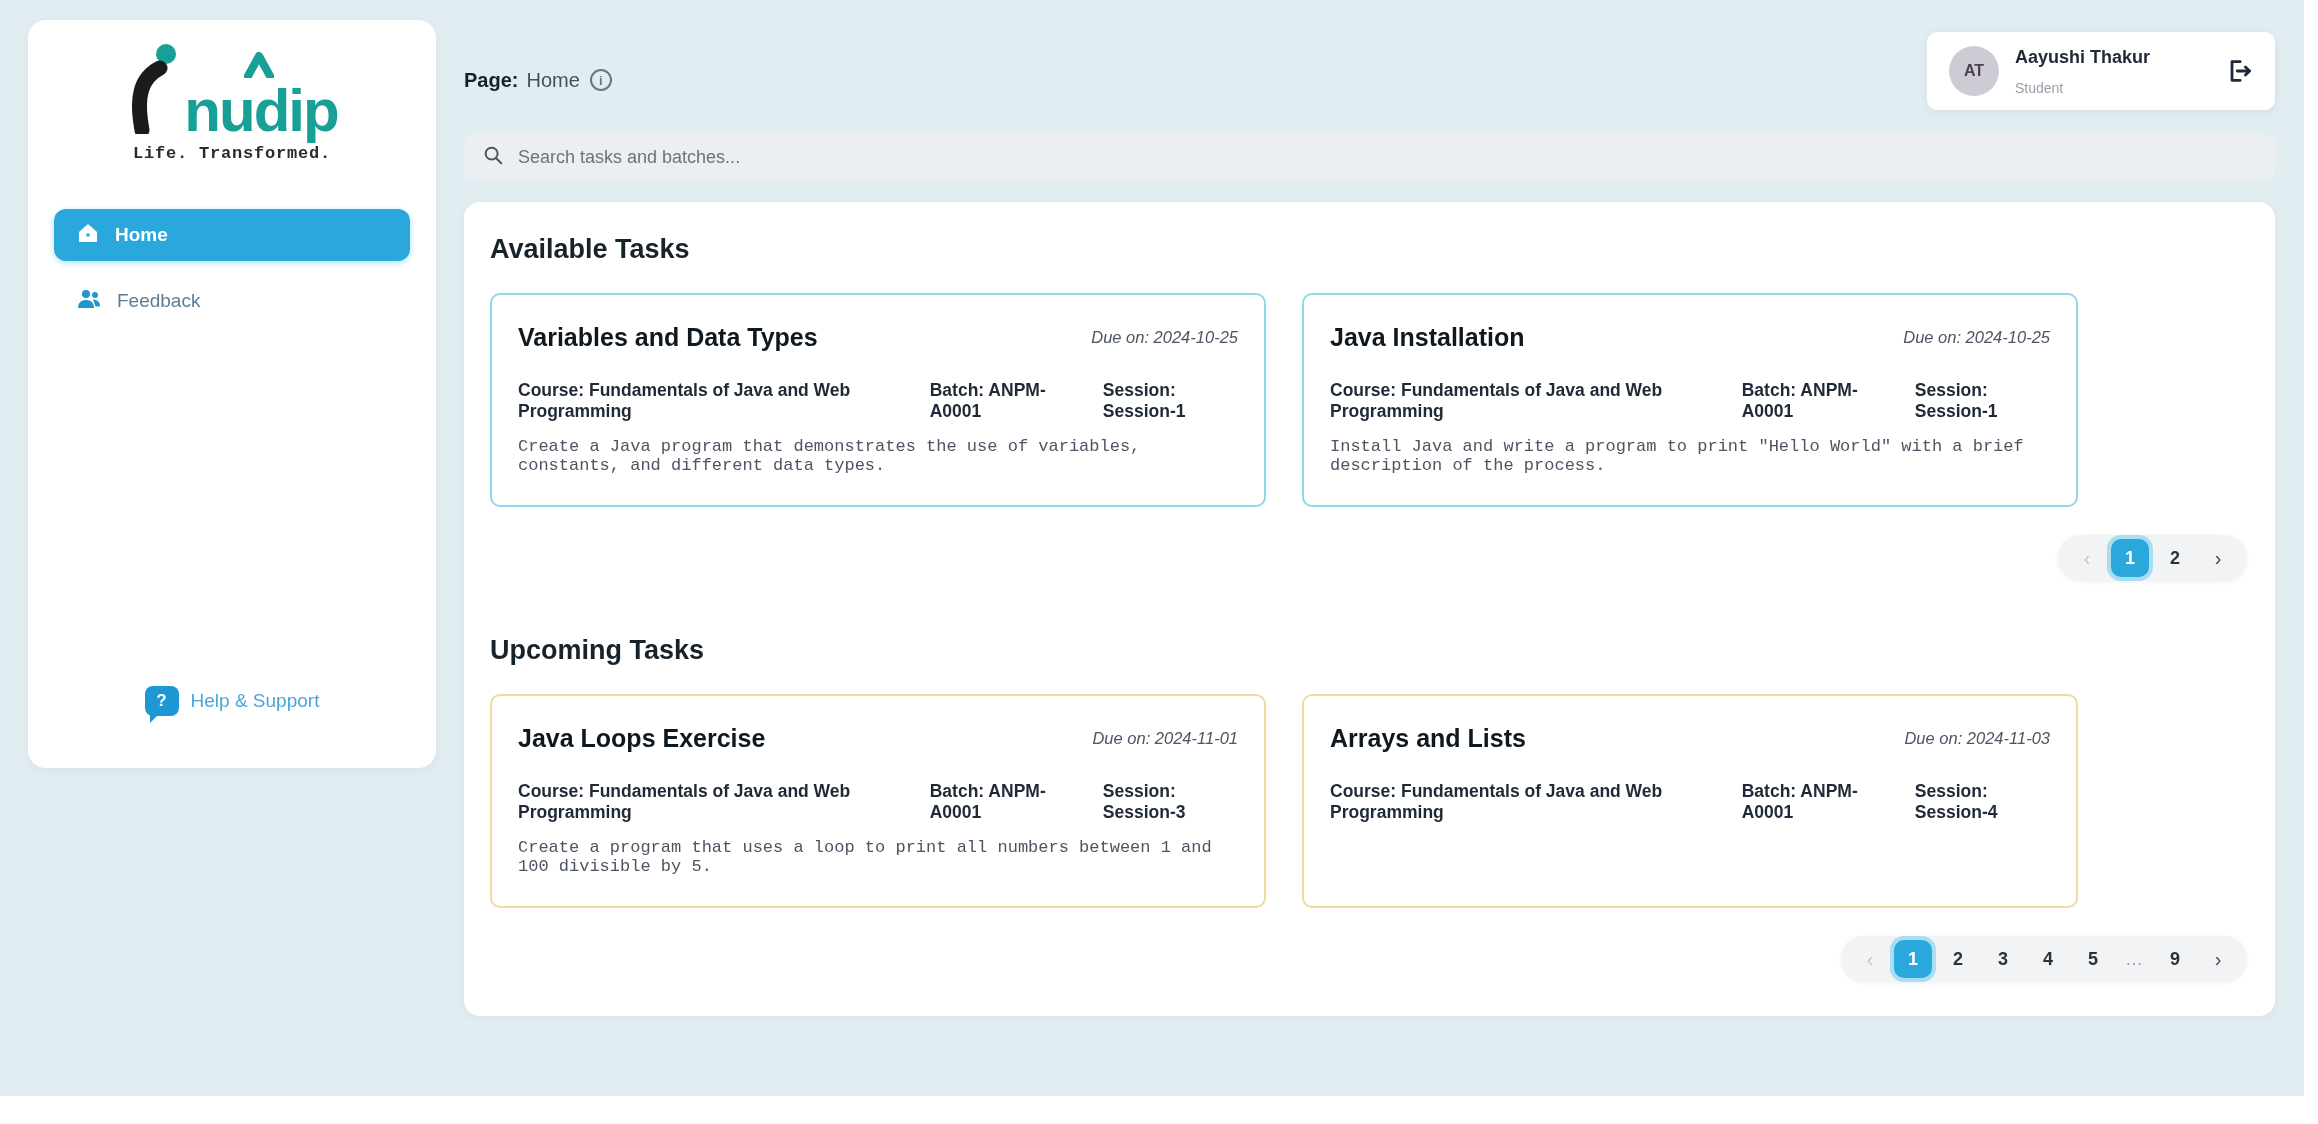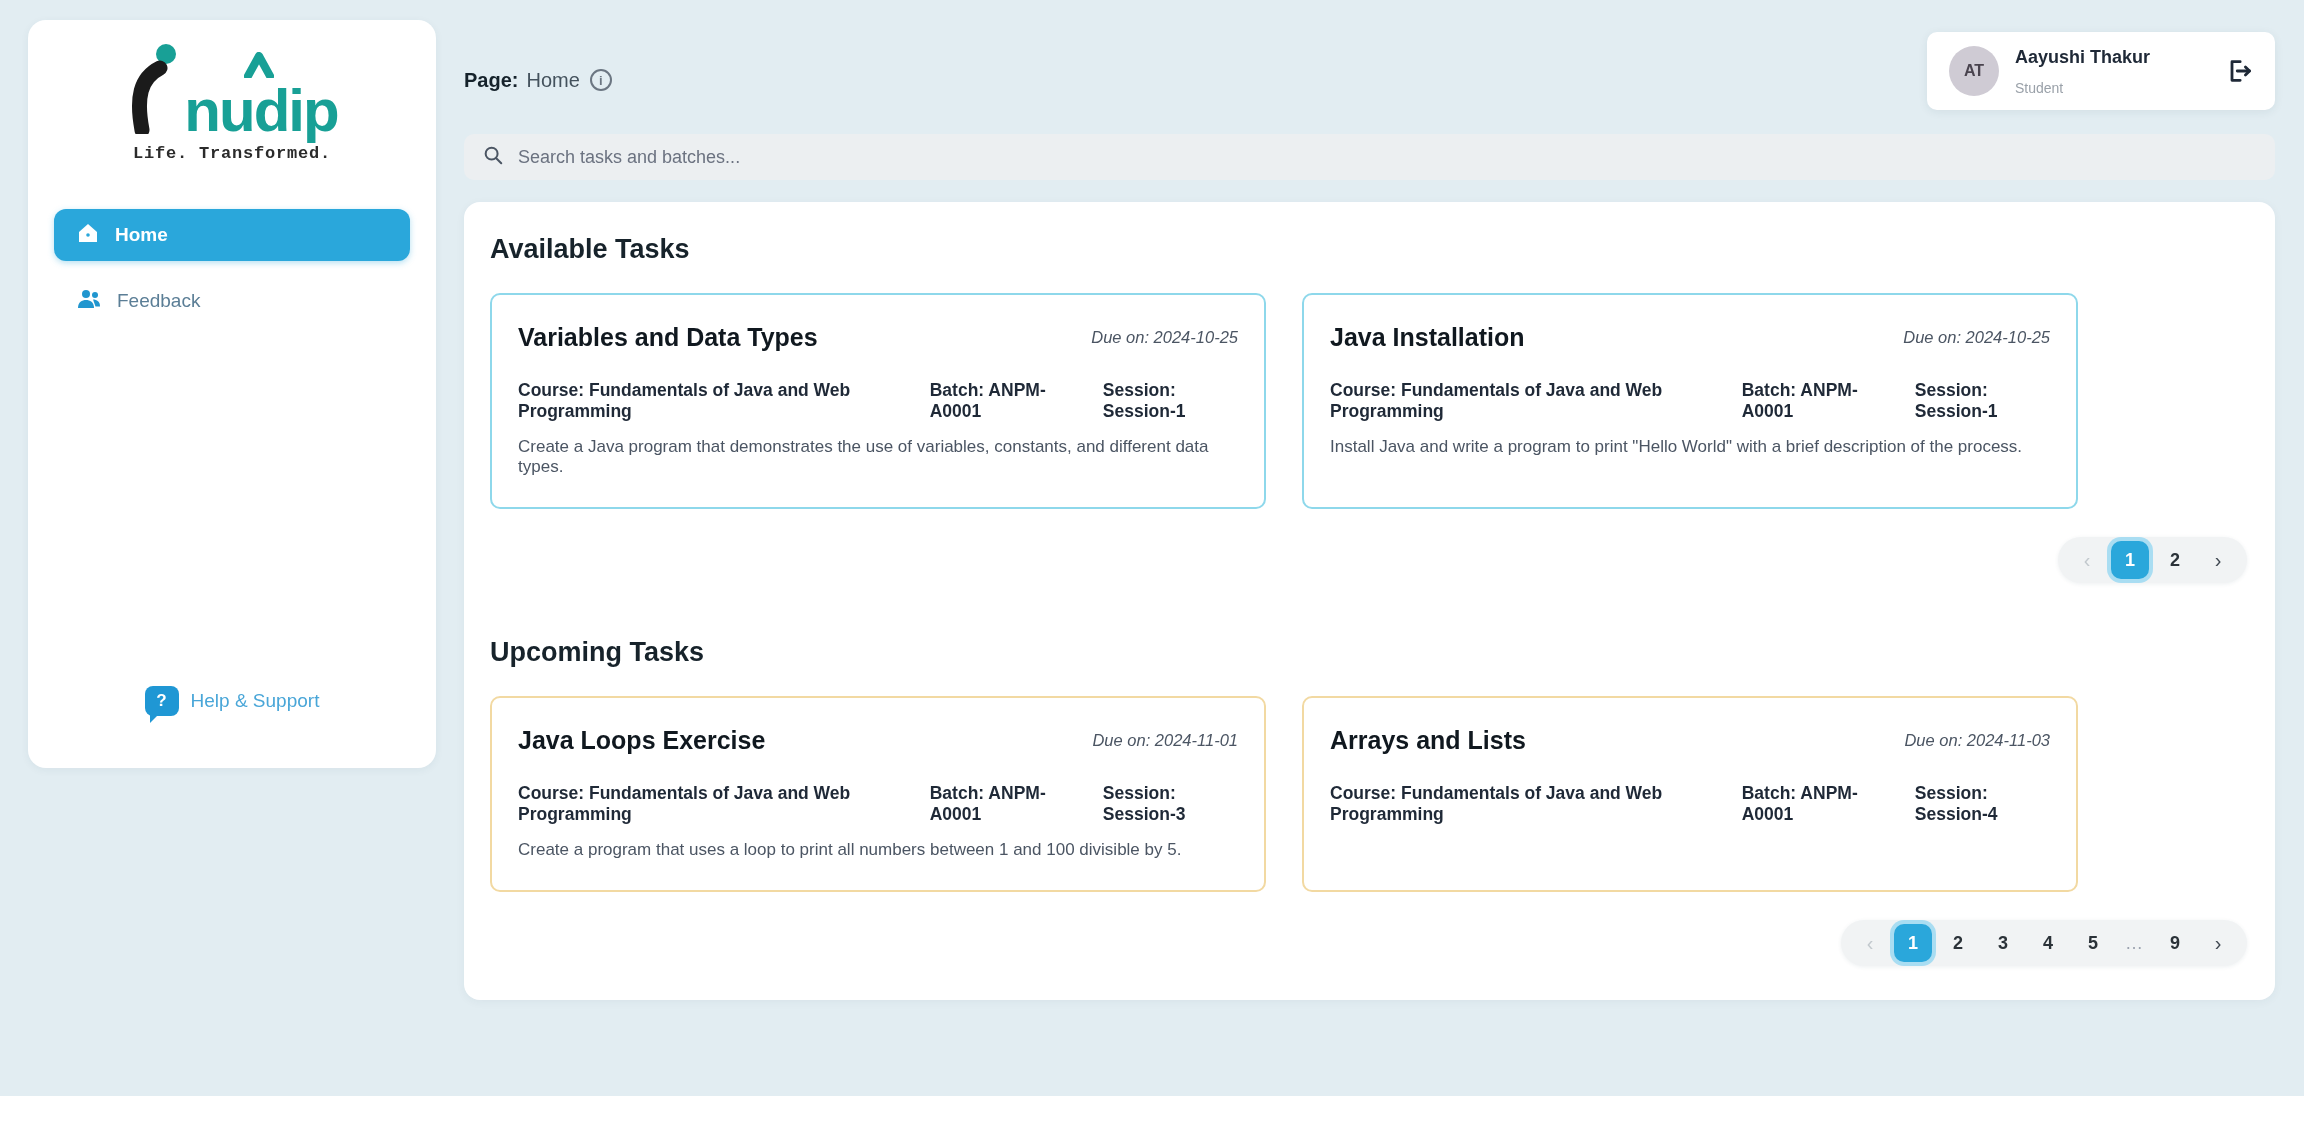--- a/index.html
+++ b/index.html
@@ -57,21 +57,21 @@
   .section + .section { margin-top:54px; }
   .section-title { font-size:27px; font-weight:bold; color:#17232b; margin-bottom:28px; }
 
   .cards-grid { display:flex; gap:36px; }
   .task-card { width:776px; background:#ffffff; border:2px solid var(--accent,#8ed8eb); border-radius:10px;
                padding:28px 26px 30px; cursor:pointer; }
   .card-head { display:flex; justify-content:space-between; align-items:flex-start; margin-bottom:28px; }
   .card-title { font-size:25px; font-weight:bold; color:#10181f; }
   .card-due { font-size:16.5px; font-style:italic; color:#4b5563; margin-top:5px; }
   .card-meta { display:flex; gap:32px; font-size:17.5px; font-weight:bold; color:#1f2937; margin-bottom:15px; }
-  .card-desc { font-size:17px; color:#4b5563; }
+  .card-desc { font-size:17px; color:#4b5563;font-family:Liberation Mono, monospace; }
 
   .pagination-row { display:flex; justify-content:flex-end; margin-top:28px; }
   .pg-pill { display:flex; align-items:center; gap:7px; background:#f1f3f4; border-radius:24px; height:46px;
              padding:0 12px; box-shadow:0 1px 4px rgba(30,60,80,.08); }
   .pg-chev { width:34px; text-align:center; font-size:20px; color:#3f4750; cursor:pointer; user-select:none; }
   .pg-chev.disabled { color:#c2c8cd; }
   .pg-page { width:38px; height:38px; line-height:38px; text-align:center; font-size:18px; font-weight:600;
              color:#2b3238; border-radius:10px; cursor:pointer; user-select:none; }
   .pg-page.active { background:#2aa7db; color:#ffffff; box-shadow:0 0 0 4px #a9ddf2; }
   .pg-ellipsis { width:30px; text-align:center; color:#9ca3af; font-size:18px; }

